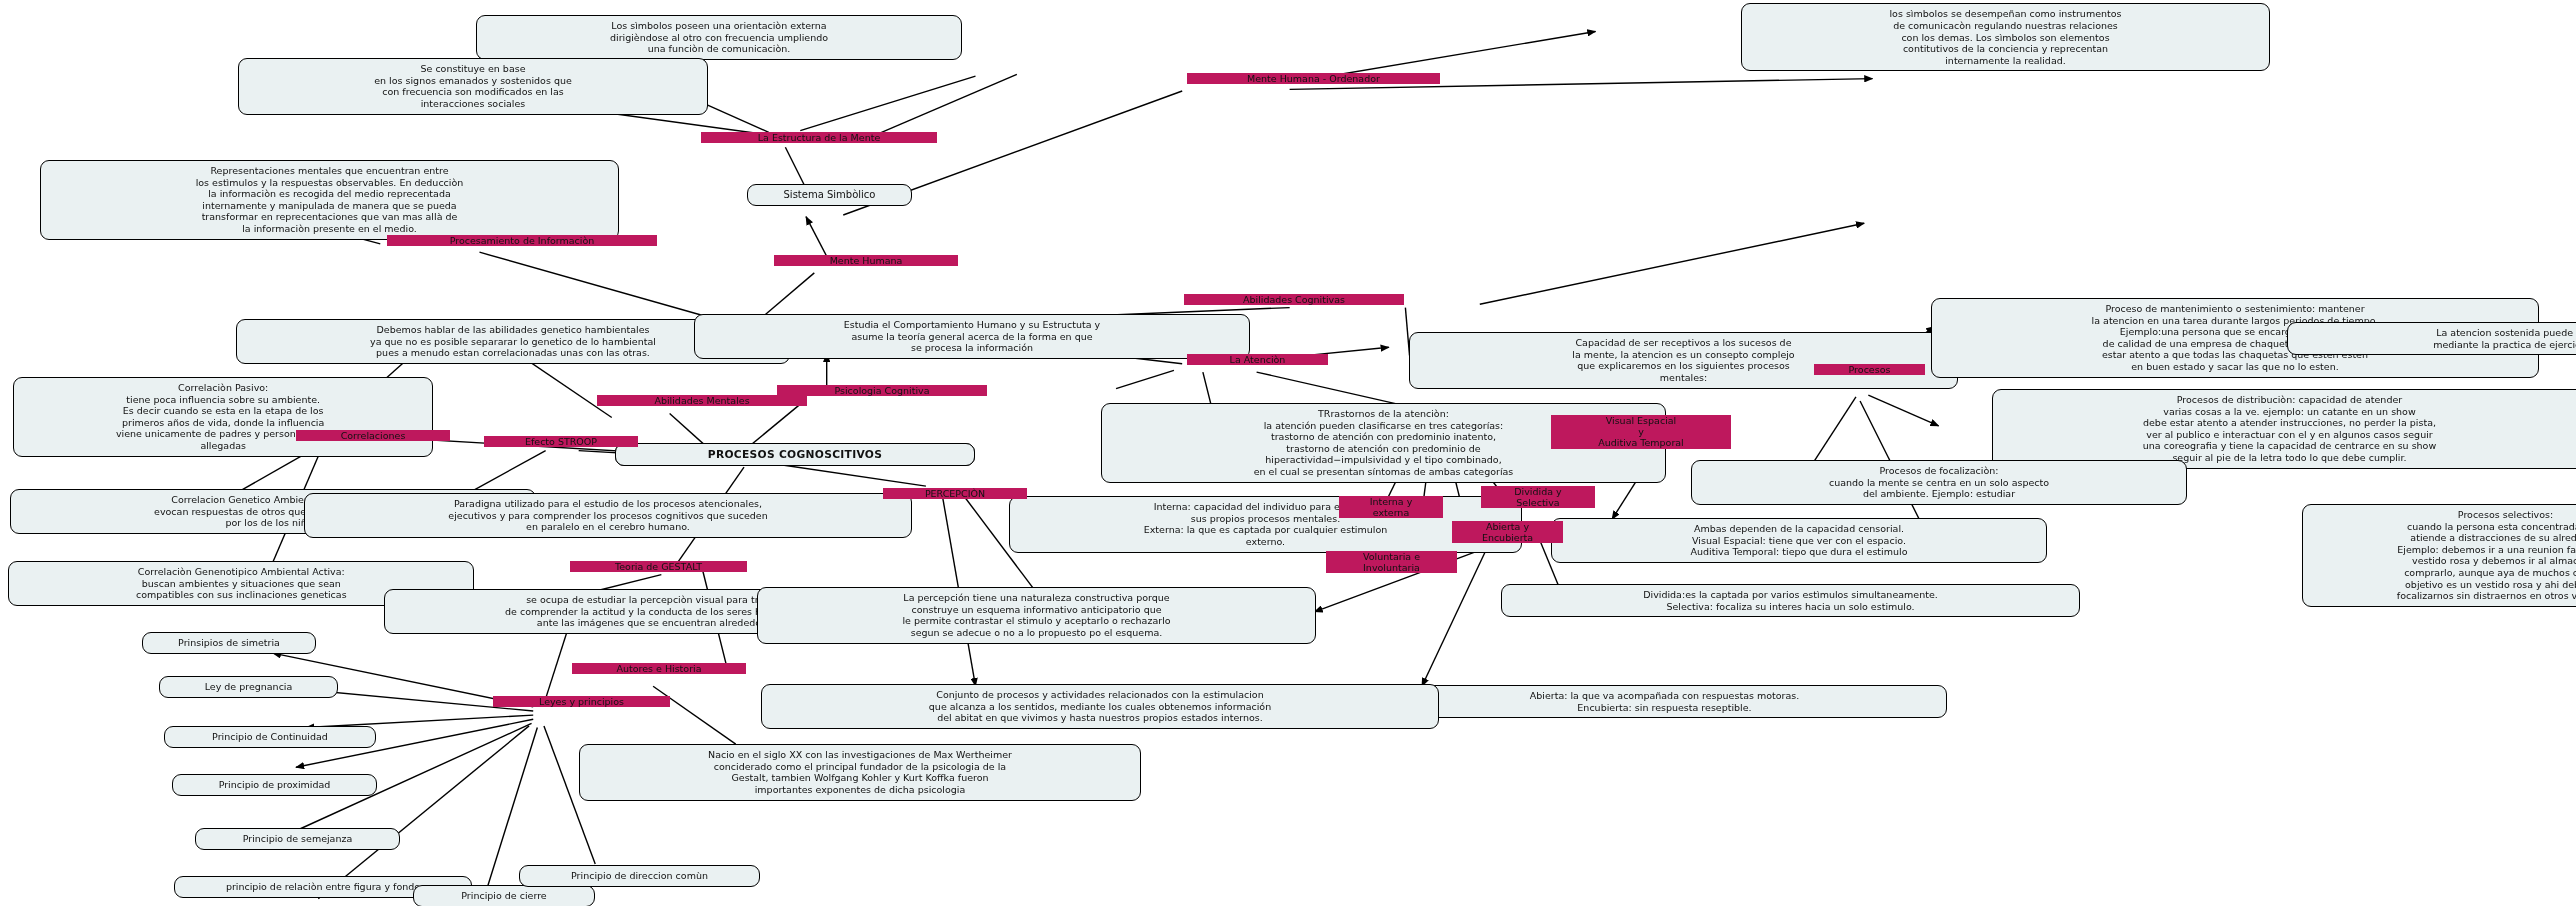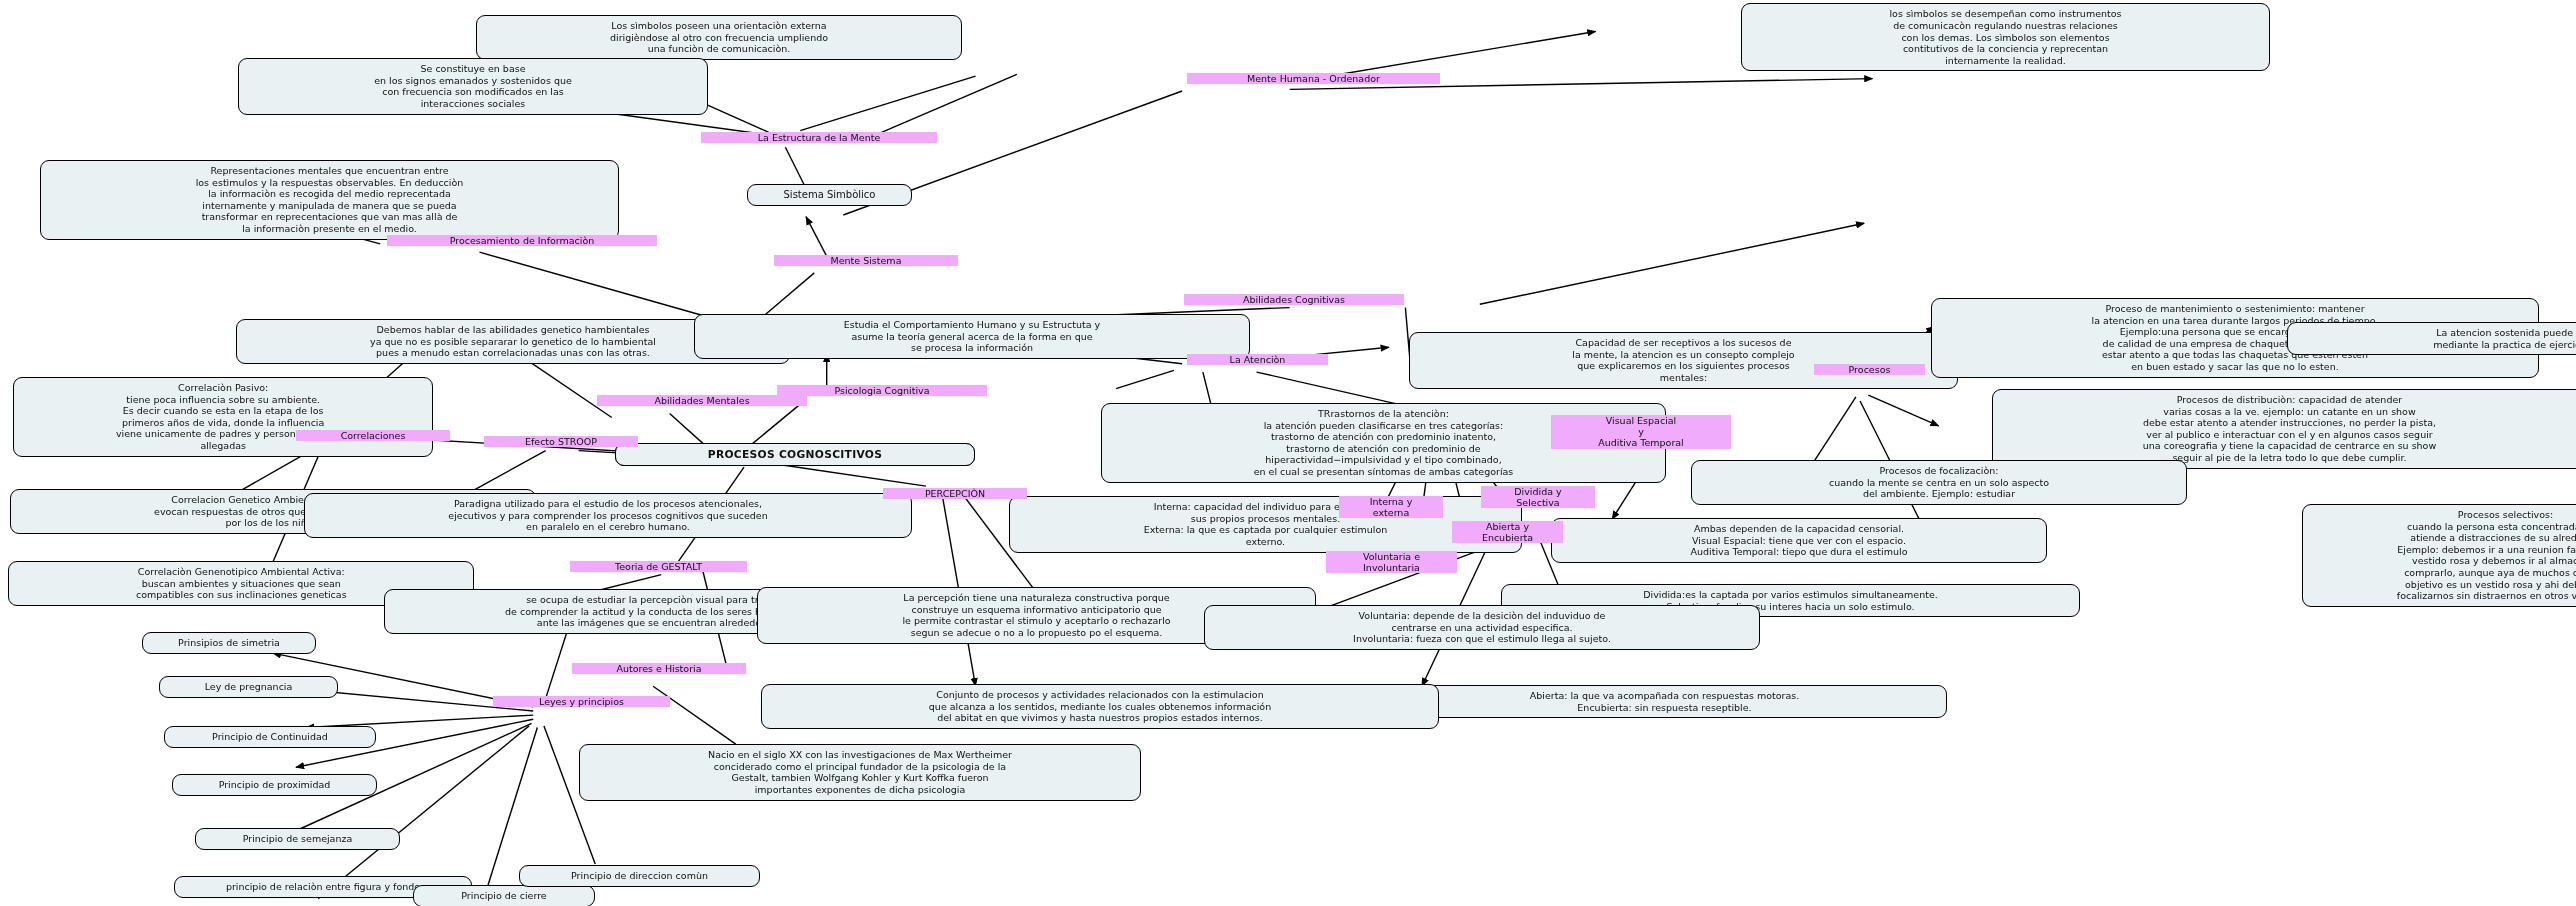--- a/index.html
+++ b/index.html
@@ -37,21 +37,21 @@
     align-items: center;
     justify-content: center;
     z-index: 3;
   }
   .node.root {
     font-weight: bold;
     letter-spacing: 0.3px;
   }
   .edge-label {
     position: absolute;
-    background: #f0abfc;
+    background: #be185d;
     color: #111111;
     text-align: center;
     white-space: pre-line;
     line-height: 1.18;
     padding: 0 2.5px;
     z-index: 4;
   }
 </style>
 </head>
 <body>
@@ -266,23 +266,20 @@
 
   <div class="node" style="left: 384px; top: 589px; width: 536px; height: auto; font-size: 9.5px; min-height: 0px;">se ocupa de estudiar la percepciòn visual para tratar
 de comprender la actitud y la conducta de los seres humanos
 ante las imágenes que se encuentran alrededor.</div>
 
   <div class="node" style="left: 757px; top: 587px; width: 559px; height: auto; font-size: 9.5px; min-height: 0px;">La percepción tiene una naturaleza constructiva porque
 construye un esquema informativo anticipatorio que
 le permite contrastar el stimulo y aceptarlo o rechazarlo
 segun se adecue o no a lo propuesto po el esquema.</div>
 
-  <div class="node" style="left: 1204px; top: 605px; width: 556px; height: auto; font-size: 9.5px; min-height: 0px;">Voluntaria: depende de la desiciòn del induviduo de
-centrarse en una actividad especifica.
-Involuntaria: fueza con que el estimulo llega al sujeto.</div>
 
   <div class="node" style="left: 1382px; top: 685px; width: 565px; height: auto; font-size: 9.5px; min-height: 0px;">Abierta: la que va acompañada con respuestas motoras.
 Encubierta: sin respuesta reseptible.</div>
 
   <div class="node" style="left: 761px; top: 684px; width: 678px; height: auto; font-size: 9.5px; min-height: 0px;">Conjunto de procesos y actividades relacionados con la estimulacion
 que alcanza a los sentidos, mediante los cuales obtenemos información
 del abitat en que vivimos y hasta nuestros propios estados internos.</div>
 
   <div class="node" style="left: 579px; top: 744px; width: 562px; height: auto; font-size: 9.5px; min-height: 0px;">Nacio en el siglo XX con las investigaciones de Max Wertheimer
 conciderado como el principal fundador de la psicologia de la
@@ -304,21 +301,21 @@
   <div class="node" style="left: 413px; top: 885px; width: 182px; height: auto; font-size: 9.5px; min-height: 0px;">Principio de cierre</div>
 
   <div class="node" style="left: 519px; top: 865px; width: 241px; height: auto; font-size: 9.5px; min-height: 0px;">Principio de direccion comùn</div>
 
   <div class="edge-label" style="left: 701px; top: 132px; width: 231px; font-size: 9.5px; min-height: 0px;">La Estructura de la Mente</div>
 
   <div class="edge-label" style="left: 1187px; top: 73px; width: 248px; font-size: 9.5px; min-height: 0px;">Mente Humana - Ordenador</div>
 
   <div class="edge-label" style="left: 387px; top: 235px; width: 265px; font-size: 9.5px; min-height: 0px;">Procesamiento de Informaciòn</div>
 
-  <div class="edge-label" style="left: 774px; top: 255px; width: 179px; font-size: 9.5px; min-height: 0px;">Mente Sistema</div>
+  <div class="edge-label" style="left: 774px; top: 255px; width: 179px; font-size: 9.5px; min-height: 0px;">Mente Humana</div>
 
   <div class="edge-label" style="left: 1184px; top: 294px; width: 215px; font-size: 9.5px; min-height: 0px;">Abilidades Cognitivas</div>
 
   <div class="edge-label" style="left: 1187px; top: 354px; width: 136px; font-size: 9.5px; min-height: 0px;">La Atenciòn</div>
 
   <div class="edge-label" style="left: 1814px; top: 364px; width: 106px; font-size: 9.5px; min-height: 0px;">Procesos</div>
 
   <div class="edge-label" style="left: 597px; top: 395px; width: 205px; font-size: 9.5px; min-height: 0px;">Abilidades Mentales</div>
 
   <div class="edge-label" style="left: 777px; top: 385px; width: 205px; font-size: 9.5px; min-height: 0px;">Psicologia Cognitiva</div>

